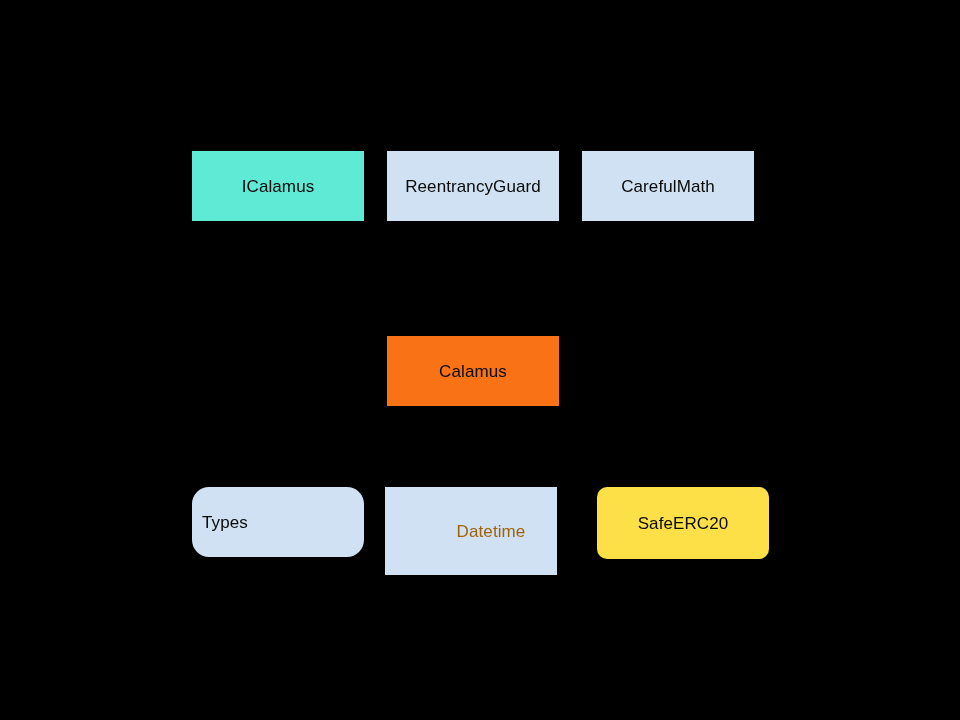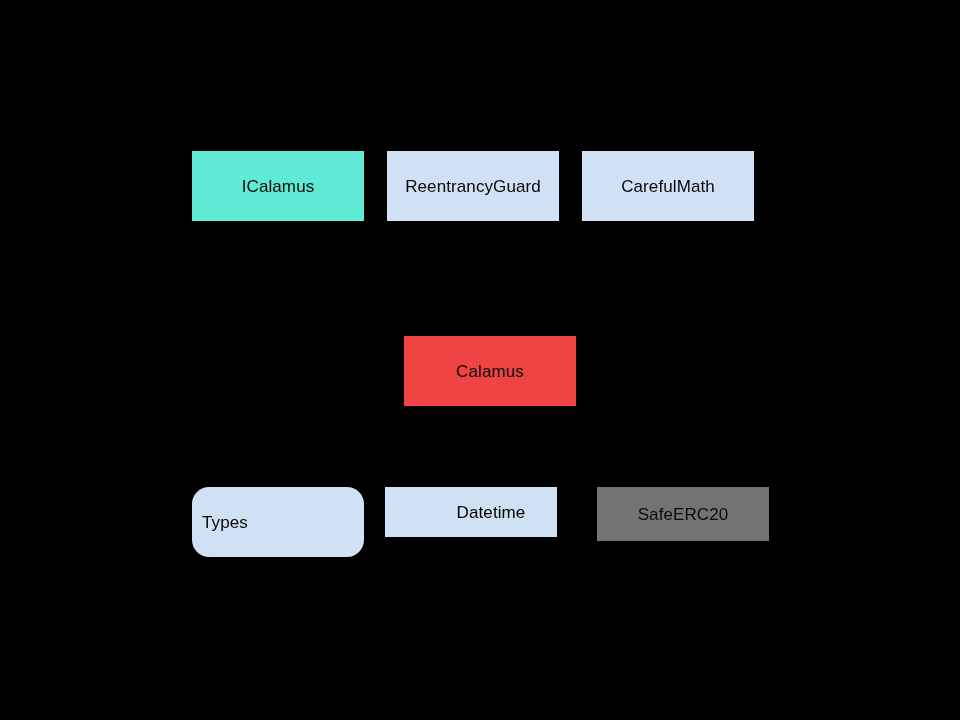--- a/index.html
+++ b/index.html
@@ -49,25 +49,25 @@
 <div id="canvas" style="width: 960px; height: 720px; background: rgb(0, 0, 0);">
     <div class="node-box align-center" style="left: 192px; top: 151px; width: 172px; height: 70px; background: #5eead4; color: rgb(10, 10, 10);">
       <span class="node-label">ICalamus</span>
     </div>
     <div class="node-box align-center" style="left: 387px; top: 151px; width: 172px; height: 70px; background: rgb(207, 225, 243); color: rgb(10, 10, 10);">
       <span class="node-label">ReentrancyGuard</span>
     </div>
     <div class="node-box align-center" style="left: 582px; top: 151px; width: 172px; height: 70px; background: rgb(207, 225, 243); color: rgb(10, 10, 10);">
       <span class="node-label">CarefulMath</span>
     </div>
-    <div class="node-box align-center" style="left: 387px; top: 336px; width: 172px; height: 70px; background: #ef4444; color: rgb(10, 10, 10); margin-left: 17px;">
+    <div class="node-box align-center" style="left: 387px; top: 336px; width: 172px; height: 70px; background: #f97316; color: rgb(10, 10, 10);">
       <span class="node-label">Calamus</span>
     </div>
     <div class="node-box align-left" style="left: 192px; top: 487px; width: 172px; height: 70px; background: rgb(207, 225, 243); color: rgb(10, 10, 10);">
       <span class="node-label">Types</span>
     </div>
-    <div class="node-box align-center" style="left: 385px; top: 487px; width: 172px; height: 50px; background: rgb(207, 225, 243); color: #000000; padding-left: 40px;">
+    <div class="node-box align-center" style="left: 385px; top: 487px; width: 172px; height: 88px; background: rgb(207, 225, 243); color: #a16207; padding-left: 40px;">
       <span class="node-label">Datetime</span>
     </div>
-    <div class="node-box align-center" style="left: 597px; top: 487px; width: 172px; height: 54px; background: #737373; color: rgb(10, 10, 10);">
+    <div class="node-box align-center" style="left: 597px; top: 487px; width: 172px; height: 72px; background: #fde047; color: rgb(10, 10, 10); border-radius: 10px;">
       <span class="node-label">SafeERC20</span>
     </div>
   </div>
 
 </body></html>

